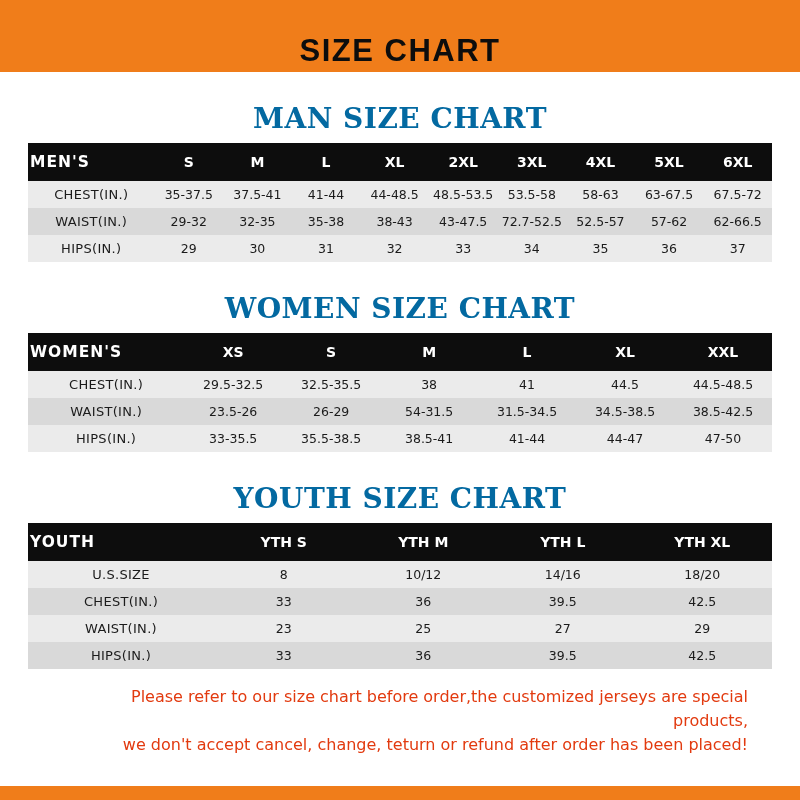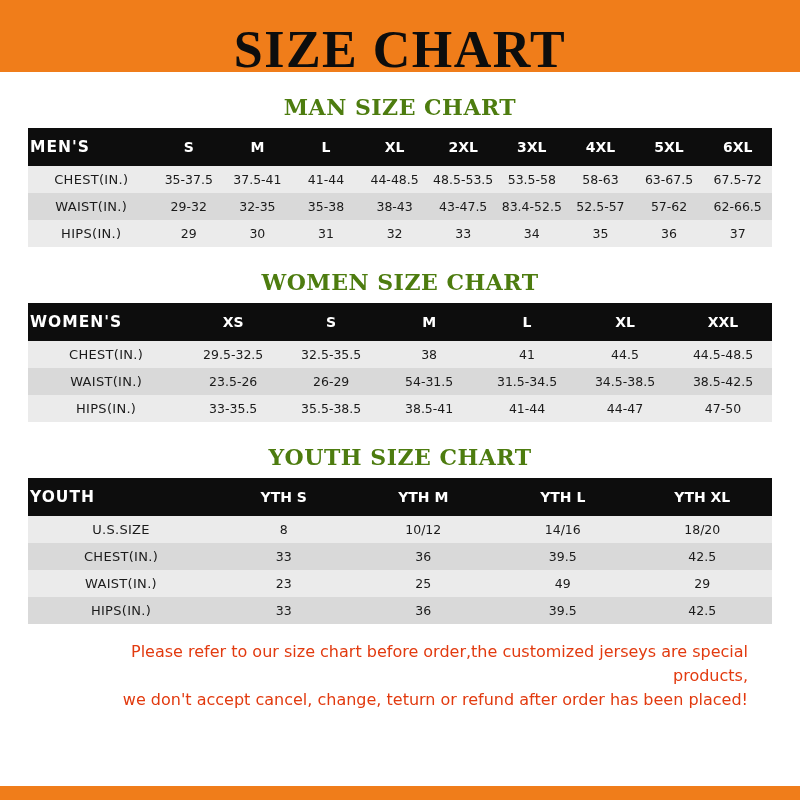--- a/index.html
+++ b/index.html
@@ -22,39 +22,39 @@
   }
   .header-bar {
     width: 100%;
     height: 72px;
     background: #f07d1a;
     display: flex;
     align-items: center;
     justify-content: center;
   }
   .header-title {
-    font-family: Liberation Serif, serif;
+    font-family: Liberation Sans, sans-serif;
     font-weight: bold;
-    font-size: 52px;
+    font-size: 31px;
     letter-spacing: 1.5px;
     color: #0d0d0d;
     line-height: 1;
     margin-top: 28px;
   }
   .content {
     padding: 0 28px;
     box-sizing: border-box;
   }
   .section-title {
     text-align: center;
     font-family: "DejaVu Serif", serif;
     font-weight: bold;
-    font-size: 22px;
-    color: #4d7c0f;
-    margin: 22px 0 8px 0;
+    font-size: 28px;
+    color: #0369a1;
+    margin: 30px 0 8px 0;
     letter-spacing: 0.5px;
   }
   table.size-table {
     width: 100%;
     border-collapse: collapse;
     table-layout: fixed;
   }
   table.size-table th,
   table.size-table td {
     text-align: center;
@@ -164,21 +164,21 @@
           <td>63-67.5</td>
           <td>67.5-72</td>
         </tr>
         <tr class="shade-b">
           <td class="rowlabel">WAIST(IN.)</td>
           <td>29-32</td>
           <td>32-35</td>
           <td>35-38</td>
           <td>38-43</td>
           <td>43-47.5</td>
-          <td>83.4-52.5</td>
+          <td>72.7-52.5</td>
           <td>52.5-57</td>
           <td>57-62</td>
           <td>62-66.5</td>
         </tr>
         <tr class="shade-a">
           <td class="rowlabel">HIPS(IN.)</td>
           <td>29</td>
           <td>30</td>
           <td>31</td>
           <td>32</td>
@@ -274,21 +274,21 @@
           <td class="rowlabel">CHEST(IN.)</td>
           <td>33</td>
           <td>36</td>
           <td>39.5</td>
           <td>42.5</td>
         </tr>
         <tr class="shade-a">
           <td class="rowlabel">WAIST(IN.)</td>
           <td>23</td>
           <td>25</td>
-          <td>49</td>
+          <td>27</td>
           <td>29</td>
         </tr>
         <tr class="shade-b">
           <td class="rowlabel">HIPS(IN.)</td>
           <td>33</td>
           <td>36</td>
           <td>39.5</td>
           <td>42.5</td>
         </tr>
       </tbody>

